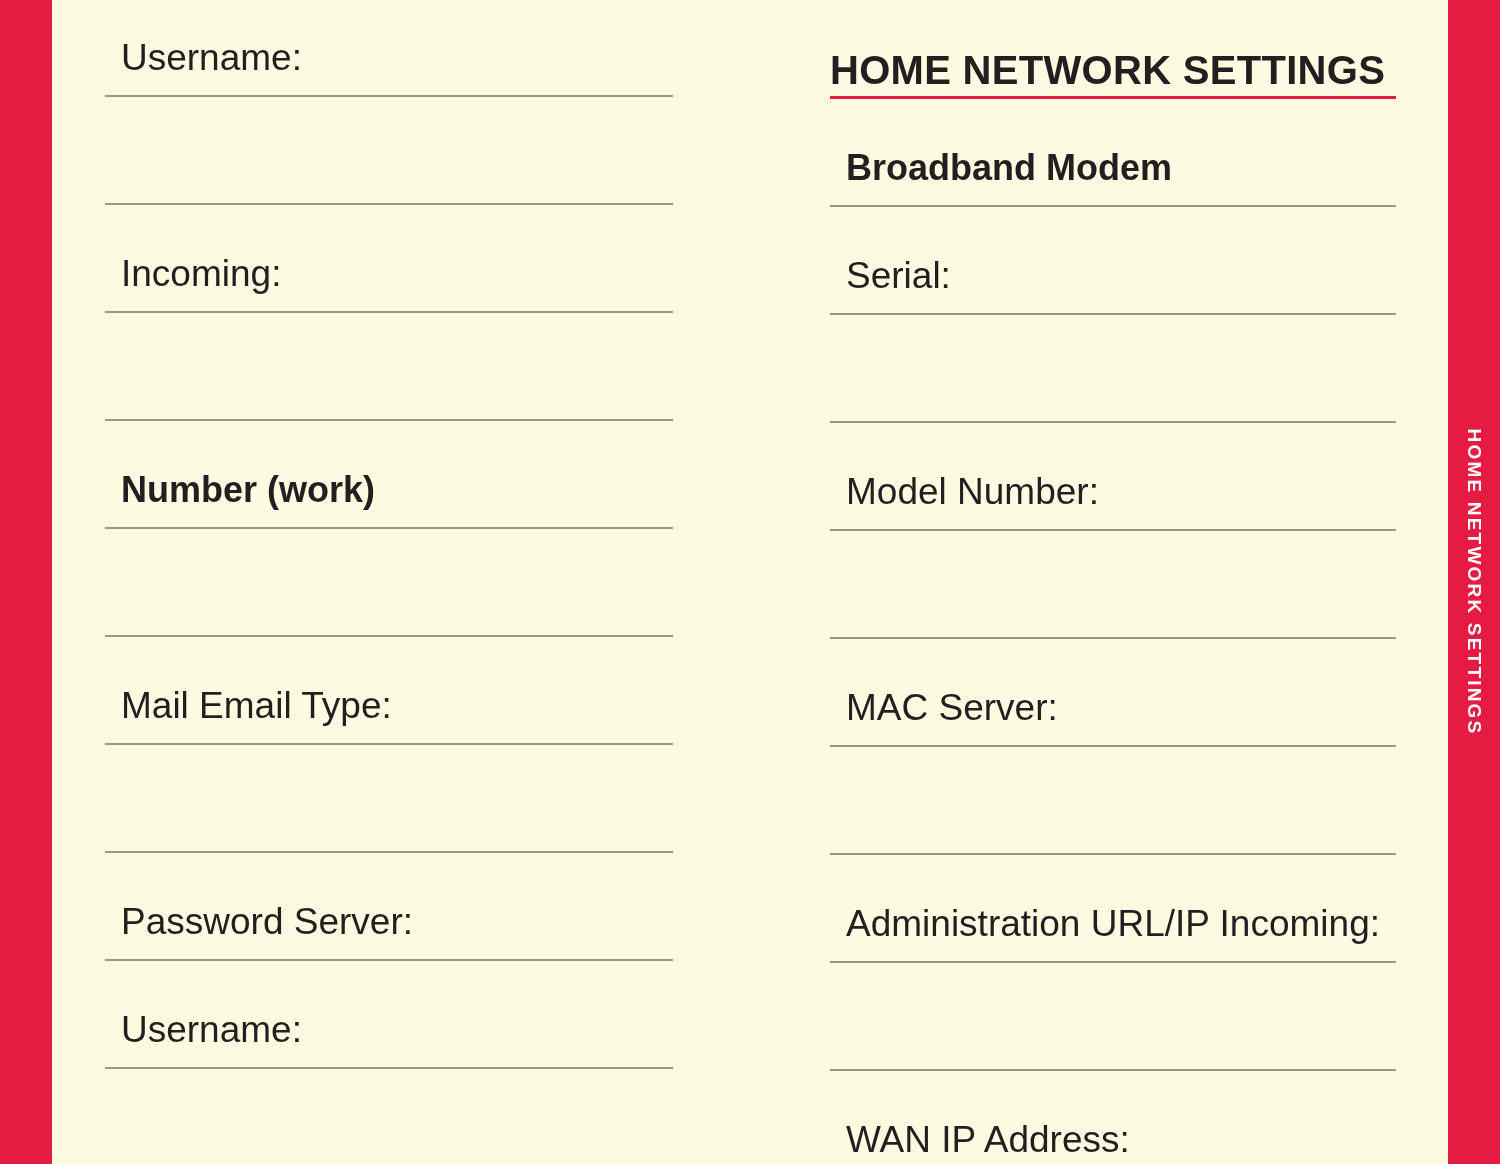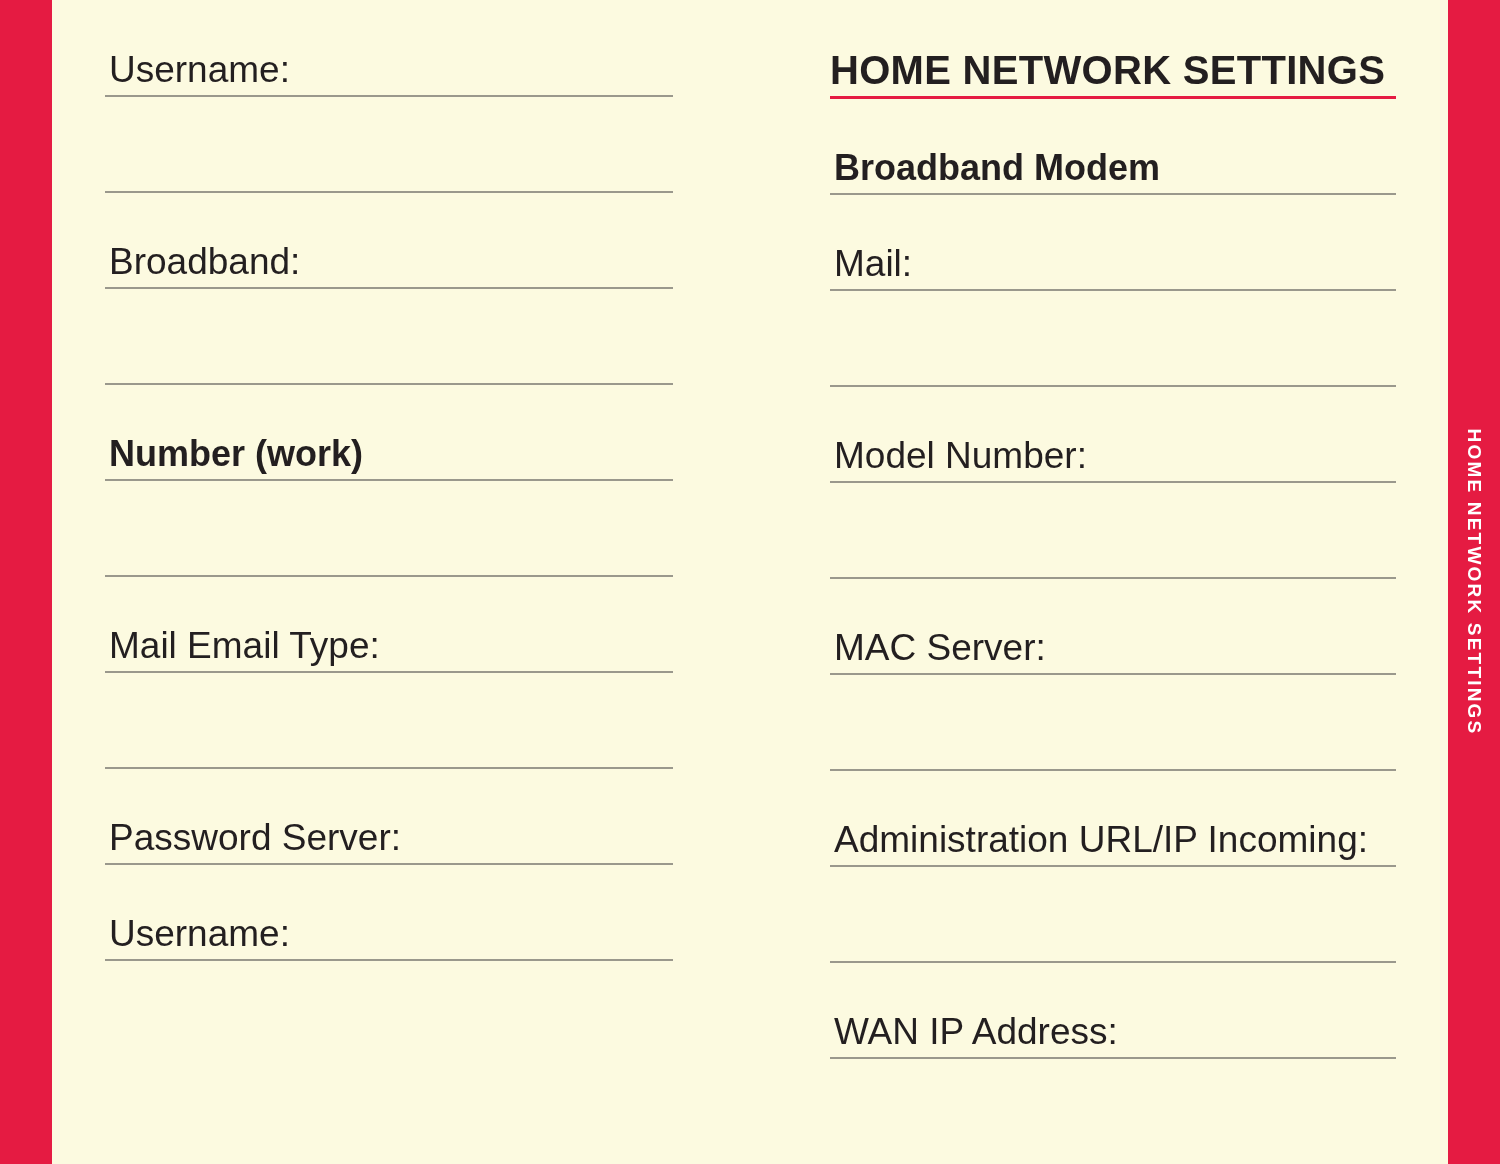--- a/index.html
+++ b/index.html
@@ -93,32 +93,32 @@
     left: 0;
     right: 0;
     bottom: 0;
     height: 3px;
     background: #e51b42;
   }
 
   
   .row {
     position: relative;
-    height: 96px;
+    height: 108px;
     box-sizing: border-box;
     border-bottom: 2px solid #9a988c;
   }
   .row.first-left {
     height: 97px;
   }
   .row .label {
     position: absolute;
     left: 0;
     bottom: 1px;
-    margin: 4px;
+    margin: 16px;
     font-family: "Liberation Sans", sans-serif;
     font-weight: normal;
     font-size: 37px;
     line-height: 40px;
     color: #231f20;
     white-space: nowrap;
   }
   .row .label.bold {
     font-weight: bold;
     font-size: 36px;
@@ -135,21 +135,21 @@
   <div class="side-tab-label">
     <span>HOME NETWORK SETTINGS</span>
   </div>
 
   <div class="column col-left" id="left-column">
       <div class="row first-left">
         <div class="label">Username:</div>
       </div>
       <div class="row blank"></div>
       <div class="row">
-        <div class="label">Broadband:</div>
+        <div class="label">Incoming:</div>
       </div>
       <div class="row blank"></div>
       <div class="row">
         <div class="label bold">Number (work)</div>
       </div>
       <div class="row blank"></div>
       <div class="row">
         <div class="label">Mail Email Type:</div>
       </div>
       <div class="row blank"></div>
@@ -164,21 +164,21 @@
   <div class="column col-right" id="right-column">
     <div class="section-title-block">
       <h1 class="section-title">HOME NETWORK SETTINGS</h1>
       <div class="section-title-rule"></div>
     </div>
     <div id="right-column-rows">
         <div class="row">
           <div class="label bold">Broadband Modem</div>
         </div>
         <div class="row">
-          <div class="label">Mail:</div>
+          <div class="label">Serial:</div>
         </div>
         <div class="row blank"></div>
         <div class="row">
           <div class="label">Model Number:</div>
         </div>
         <div class="row blank"></div>
         <div class="row">
           <div class="label">MAC Server:</div>
         </div>
         <div class="row blank"></div>

